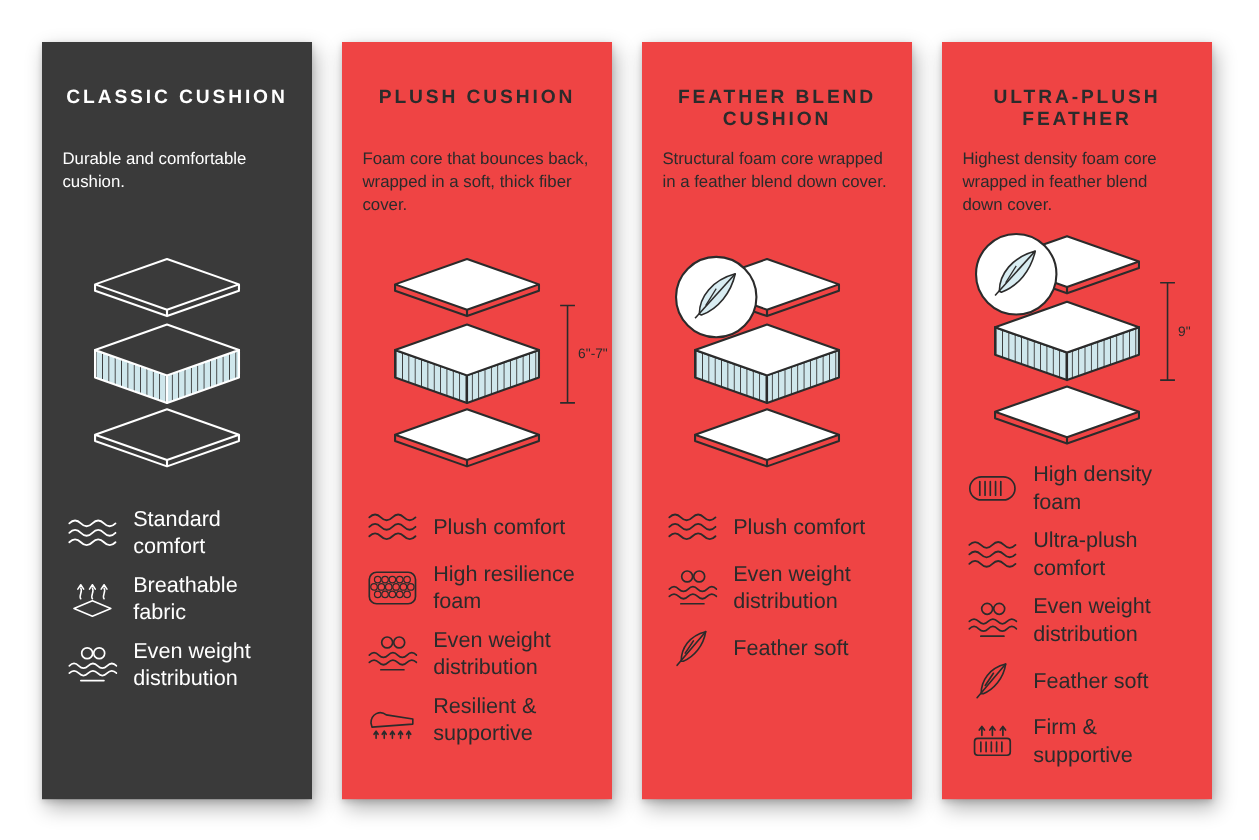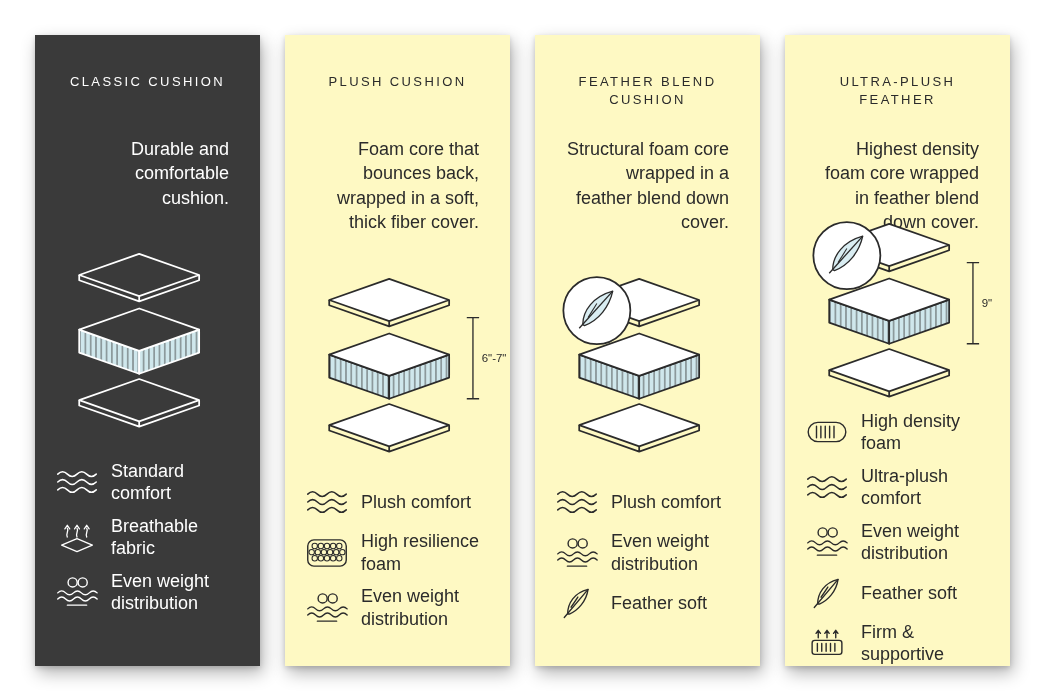--- a/index.html
+++ b/index.html
@@ -3,31 +3,31 @@
 <meta charset="utf-8">
 <style>
   html,body { margin:0; padding:0; }
   body {
     width:1049px; height:700px; background:#ffffff; overflow:hidden;
     font-family:"Liberation Sans", sans-serif; color:#2b2b2b;
   }
   .board { display:flex; gap:25px; padding:35px 0 0 35px; }
   .card {
     width:225px; height:631px; box-sizing:border-box;
-    background:#fef9c3; color:#2b2b2b; --face:#ffffff;
+    background:#ef4444; color:#2b2b2b; --face:#ffffff;
     box-shadow: 3px 7px 16px rgba(0,0,0,0.30), 0 2px 5px rgba(0,0,0,0.15);
     padding:38px 15px 16px; display:flex; flex-direction:column;
   }
   .card.dark { background:#3a3a3a; color:#ffffff; --face:#3a3a3a; }
   .title {
-    margin:0 0 12px; font-size:13px; font-weight:normal; letter-spacing:2.4px;
+    margin:0 0 12px; font-size:16px; font-weight:bold; letter-spacing:2.4px;
     text-align:center; line-height:18px; min-height:36px;
   }
   .desc {
-    margin:16px; font-size:18px; line-height:1.35; text-align:right; min-height:62px;
+    margin:2px; font-size:14px; line-height:1.35; text-align:left; min-height:62px;
   }
   .illustration { height:226px; display:flex; align-items:center; justify-content:center; }
   .illustration svg { width:194px; height:auto; overflow:visible; }
   .features { list-style:none; margin:8px 0 0; padding:0 0 0 6px; }
   .feature { display:flex; align-items:center; gap:13px; margin-bottom:10px; min-height:36px; }
   .ficon { width:42px; height:34px; flex:0 0 42px; }
   .flabel { font-size:18px; line-height:1.25; }
   .dim-label { font-family:"Liberation Sans", sans-serif; font-size:13px; }
   .defs-holder { position:absolute; width:0; height:0; overflow:hidden; }
 </style>
@@ -215,20 +215,26 @@
             <use href="#icon-foam-cells"></use>
           </svg>
         <span class="flabel">High resilience foam</span>
       </li>
       <li class="feature">
         <svg class="ficon">
             <use href="#icon-weight"></use>
           </svg>
         <span class="flabel">Even weight distribution</span>
       </li>
+      <li class="feature">
+        <svg class="ficon">
+            <use href="#icon-resilient"></use>
+          </svg>
+        <span class="flabel">Resilient &amp; supportive</span>
+      </li>
     </ul>
   </article>
 
   <article class="card">
     <h2 class="title">FEATHER BLEND CUSHION</h2>
     <p class="desc">Structural foam core wrapped in a feather blend down cover.</p>
     <div class="illustration">
       <svg viewBox="0 0 220 212">
         <use href="#cushion-art"></use>
         <g>

